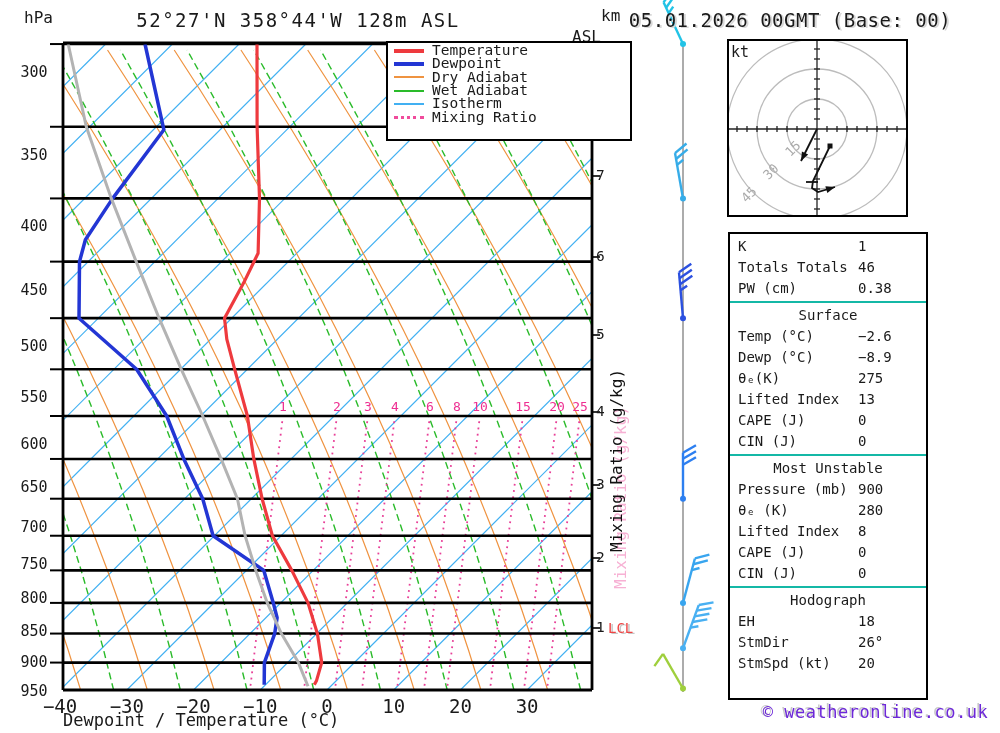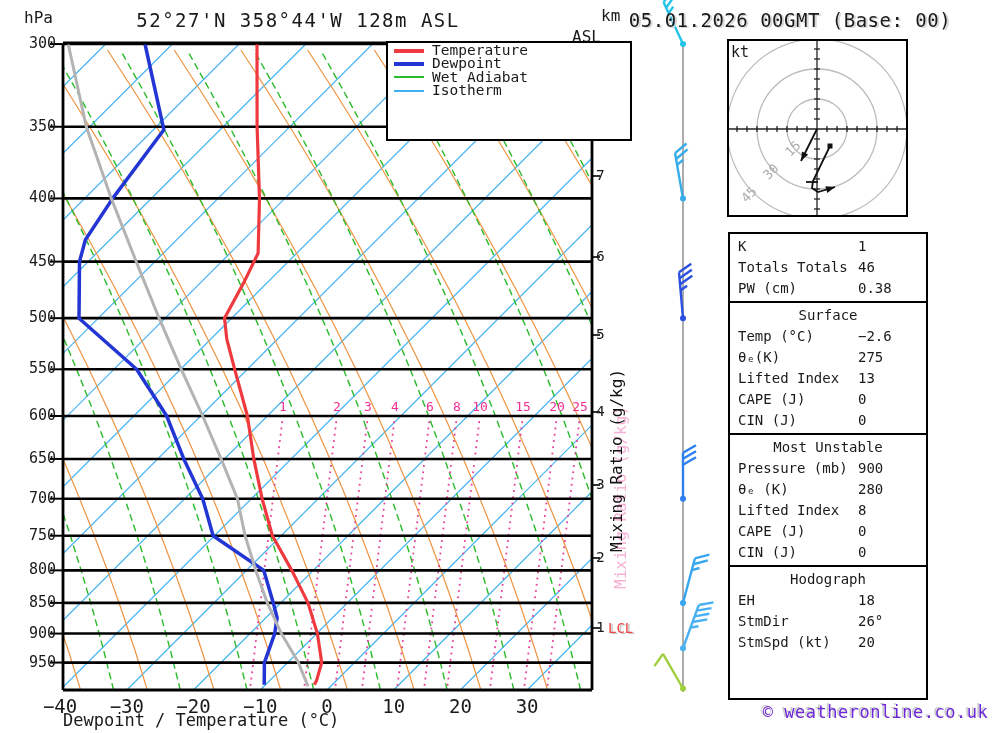--- a/index.html
+++ b/index.html
@@ -11,33 +11,33 @@
   #hpa-label{left:24px;top:8px;font-size:16px;}
   #km-label{left:601px;top:6px;font-size:16px;}
   #asl-label{left:572px;top:27px;font-size:16px;}
   #date-title{left:615px;top:9px;width:350px;text-align:center;font-size:19px;letter-spacing:0.5px;text-shadow:2px 1px 0 #d8d8d8;}
   #temp-axis-label{left:63px;top:710px;width:530px;text-align:left;font-size:17px;}
   #kt-label{left:731px;top:43px;font-size:15px;}
   #lcl-label{left:608px;top:620px;font-size:14px;color:#ef4444;text-shadow:2px 1px 0 #c6c6c6;}
   #mix-axis-label{left:607px;top:552px;font-size:16px;color:#111;transform:rotate(-90deg);transform-origin:0 0;z-index:2;}
   #mix-axis-ghost{left:611px;top:589px;font-size:16px;color:#f7b1d4;transform:rotate(-90deg);transform-origin:0 0;z-index:1;}
   #copyright{left:728px;top:702px;width:295px;text-align:center;font-size:17px;letter-spacing:0.5px;color:#6d28d9;text-shadow:-2px -1px 0 #c9c9c9;}
-  .plabel{position:absolute;left:12px;width:44px;text-align:right;font-size:15px;z-index:2;}
+  .plabel{position:absolute;left:12px;width:44px;text-align:center;font-size:15px;z-index:2;margin-top:29px;}
   .tlabelx{position:absolute;top:695px;width:66px;text-align:center;font-size:19px;z-index:2;}
   .kmlabel{position:absolute;left:596px;width:20px;font-size:14.5px;z-index:2;}
   .mixlabel{position:absolute;top:399px;width:26px;text-align:center;font-size:13px;color:#ee2f92;z-index:2;}
   .ringlbl{position:absolute;font-size:13px;color:#ababab;transform:rotate(-45deg);z-index:2;}
   #legend-box{position:absolute;left:386px;top:41px;width:246px;height:100px;background:#fff;
     border:2.5px solid #000;box-sizing:border-box;z-index:2;padding-top:1px;}
   .lrow{display:flex;align-items:center;height:13.3px;}
   .lswatch{width:30px;height:0;margin:0 8px 0 6px;flex:0 0 30px;}
   .llabel{font-size:14.5px;line-height:13px;}
   #data-table{position:absolute;left:728px;top:232px;width:200px;height:468px;border:2px solid #000;
     box-sizing:border-box;z-index:2;font-size:14px;background:#fff;}
-  .tsec{border-top:2px solid #000000;padding:2px 0 2px 0;}
+  .tsec{border-top:2px solid #14b8a6;padding:2px 0 2px 0;}
   .tsec:first-child{border-top:none;}
   .ttitle{text-align:center;height:21px;line-height:21px;}
   .trow{position:relative;height:21px;line-height:21px;padding-left:8px;}
   .tvalue{position:absolute;left:128px;}
   #hodo-border{position:absolute;left:727px;top:39px;width:181px;height:178px;border:2.5px solid #000;box-sizing:border-box;z-index:2;}
 </style>
 </head>
 <body>
 
 <div id="stage">
@@ -300,38 +300,47 @@
   <div id="legend-box">
       <div class="lrow">
         <span class="lswatch" style="border-top: 4px solid rgb(238, 58, 62);"></span>
         <span class="llabel">Temperature</span>
       </div>
       <div class="lrow">
         <span class="lswatch" style="border-top: 4px solid rgb(35, 54, 212);"></span>
         <span class="llabel">Dewpoint</span>
       </div>
       <div class="lrow">
+        <span class="lswatch" style="border-top: 2px solid rgb(239, 147, 64);"></span>
+        <span class="llabel">Dry Adiabat</span>
+      </div>
+      <div class="lrow">
         <span class="lswatch" style="border-top: 2px solid rgb(42, 187, 42);"></span>
         <span class="llabel">Wet Adiabat</span>
       </div>
       <div class="lrow">
         <span class="lswatch" style="border-top: 2px solid rgb(65, 176, 242);"></span>
         <span class="llabel">Isotherm</span>
+      </div>
+      <div class="lrow">
+        <span class="lswatch" style="border-top: 3px dotted rgb(240, 75, 156);"></span>
+        <span class="llabel">Mixing Ratio</span>
       </div>
     </div>
   <div id="hodo-border"></div>
   <div id="data-table">
       <div class="tsec">
         <div class="trow"><span class="tlabel">K</span><span class="tvalue">1</span></div>
         <div class="trow"><span class="tlabel">Totals Totals</span><span class="tvalue">46</span></div>
         <div class="trow"><span class="tlabel">PW (cm)</span><span class="tvalue">0.38</span></div>
       </div>
       <div class="tsec">
         <div class="ttitle">Surface</div>
         <div class="trow"><span class="tlabel">Temp (°C)</span><span class="tvalue">−2.6</span></div>
+        <div class="trow"><span class="tlabel">Dewp (°C)</span><span class="tvalue">−8.9</span></div>
         <div class="trow"><span class="tlabel">θₑ(K)</span><span class="tvalue">275</span></div>
         <div class="trow"><span class="tlabel">Lifted Index</span><span class="tvalue">13</span></div>
         <div class="trow"><span class="tlabel">CAPE (J)</span><span class="tvalue">0</span></div>
         <div class="trow"><span class="tlabel">CIN (J)</span><span class="tvalue">0</span></div>
       </div>
       <div class="tsec">
         <div class="ttitle">Most Unstable</div>
         <div class="trow"><span class="tlabel">Pressure (mb)</span><span class="tvalue">900</span></div>
         <div class="trow"><span class="tlabel">θₑ (K)</span><span class="tvalue">280</span></div>
         <div class="trow"><span class="tlabel">Lifted Index</span><span class="tvalue">8</span></div>

